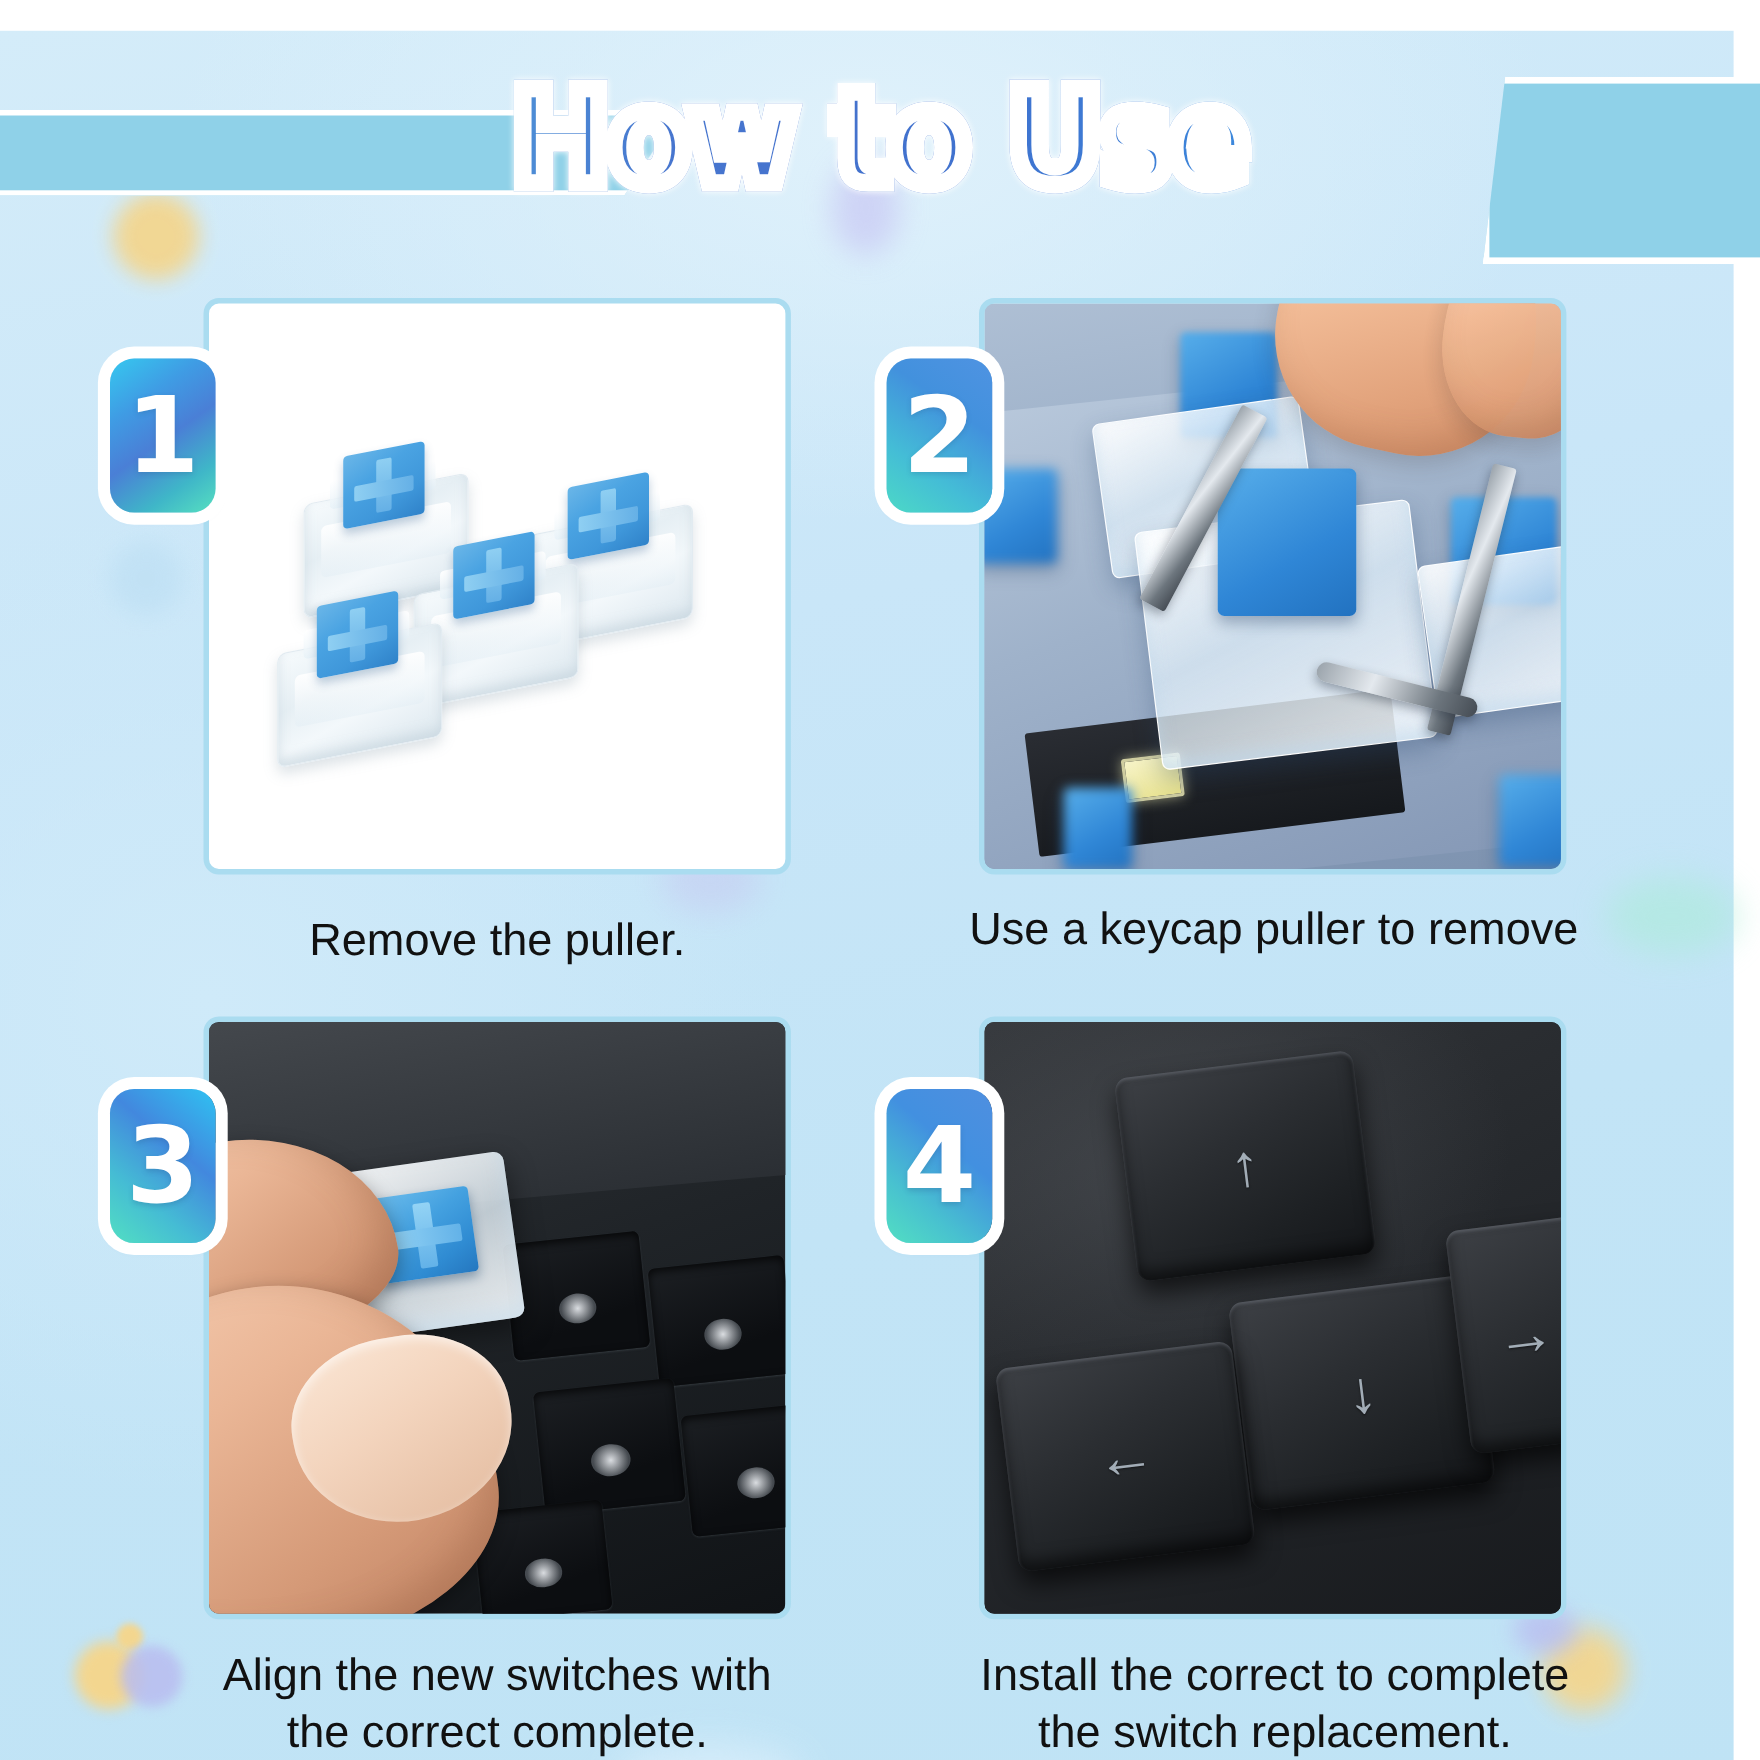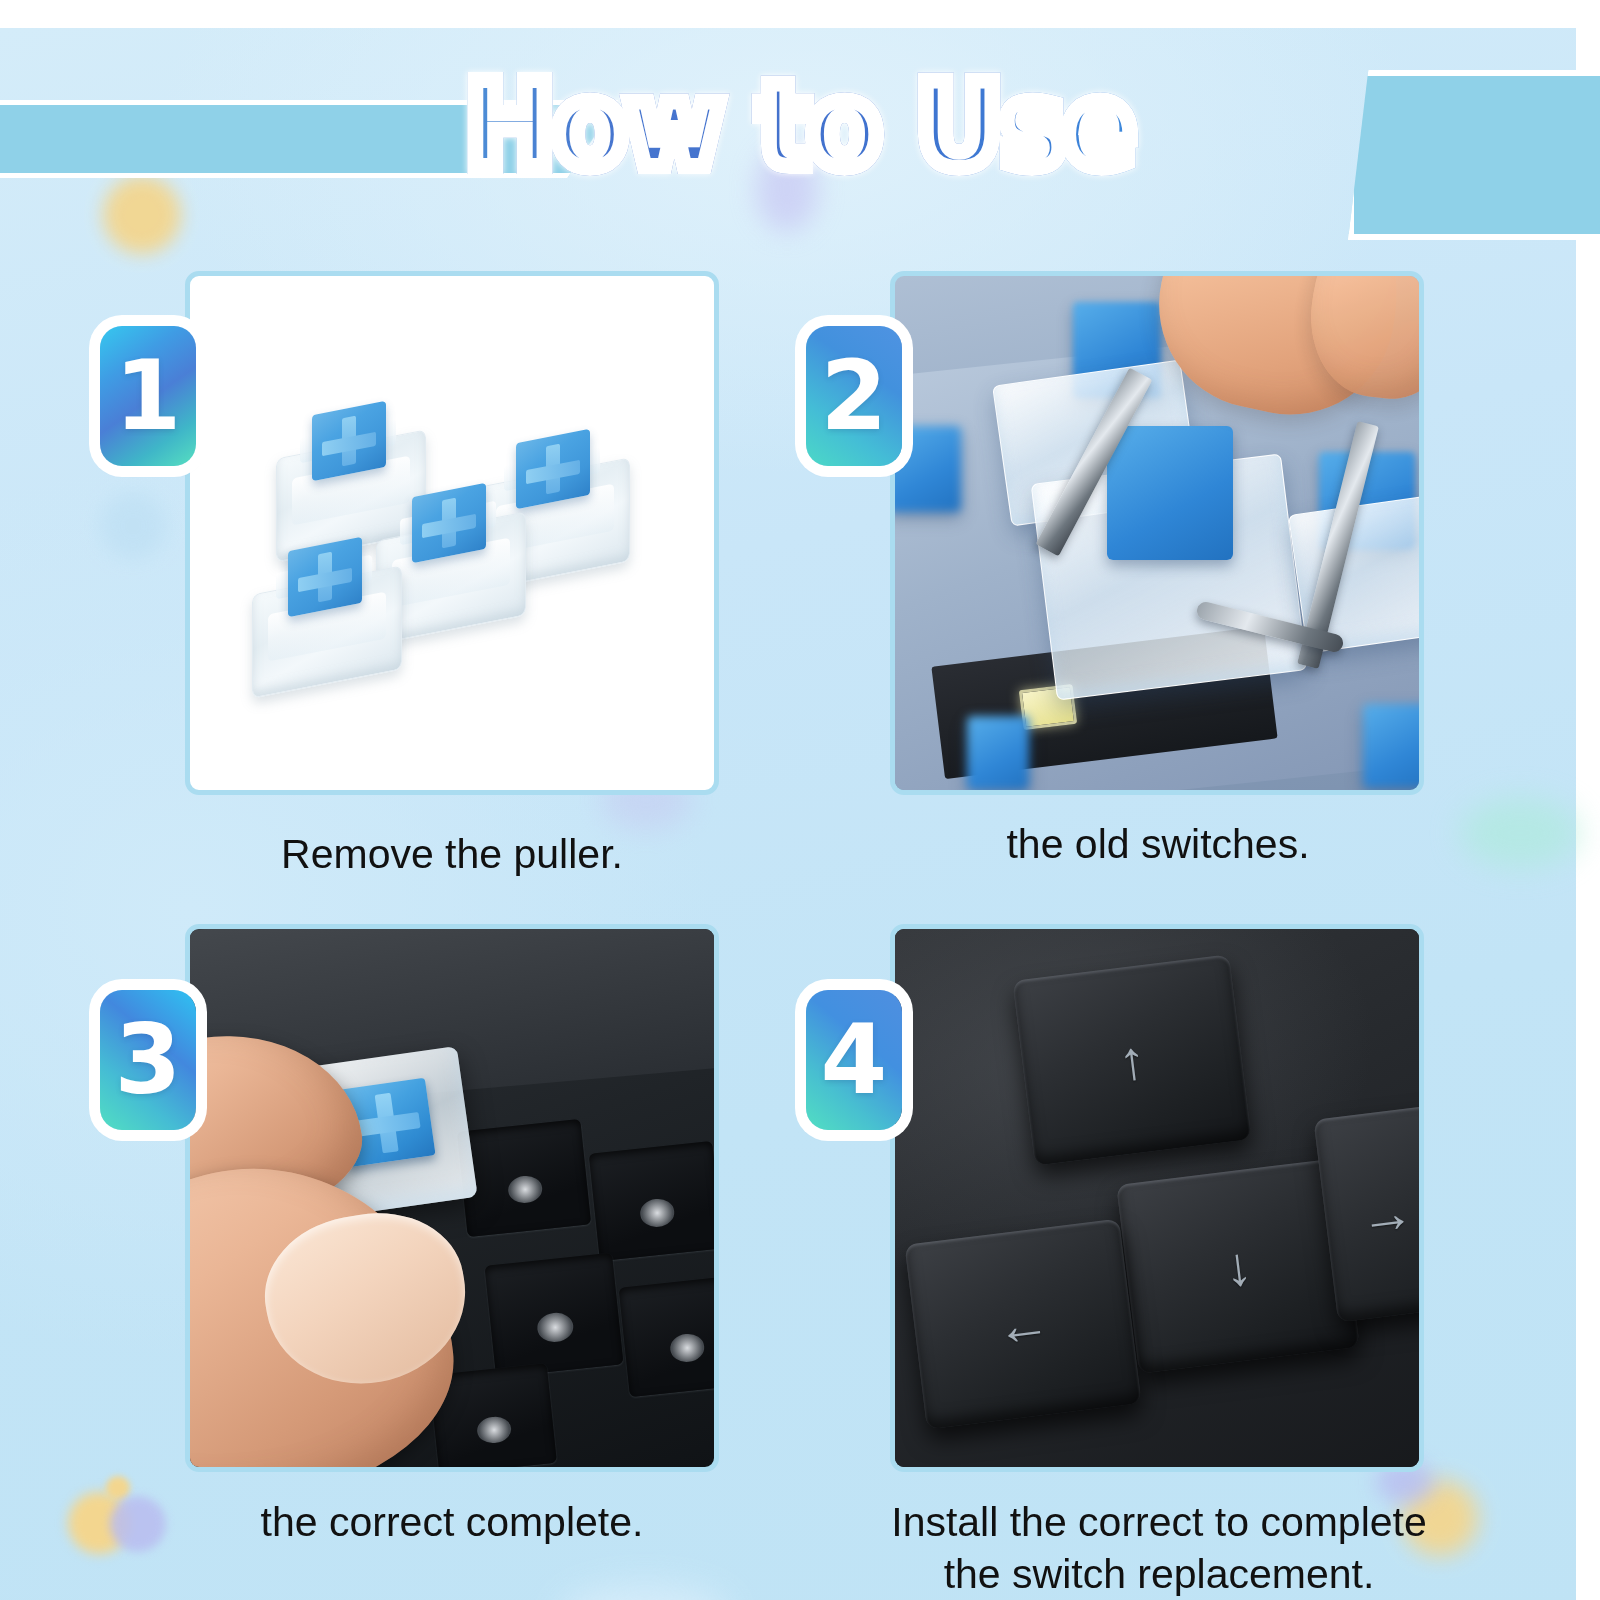--- a/index.html
+++ b/index.html
@@ -378,21 +378,21 @@
 
       <div class="finger" style="left:268px;top:-112px;width:236px;height:248px;transform:rotate(12deg);"></div>
       <div class="finger" style="left:418px;top:-78px;width:150px;height:200px;transform:rotate(6deg);opacity:.96;"></div>
 
       <div class="tweezer" style="left:186px;top:86px;width:26px;height:200px;transform:rotate(28deg);"></div>
       <div class="tweezer" style="left:432px;top:144px;width:22px;height:250px;transform:rotate(14deg);"></div>
       <div class="tweezer" style="left:300px;top:342px;width:150px;height:18px;transform:rotate(14deg);border-radius:9px;"></div>
     </div>
 
     <div class="caption" style="left:880px;top:790px;width:556px;">
-      <div>the old switches.</div>
+      <div>Use a keycap puller to remove</div>
     </div>
   </div>
 
   <div class="step">
     <div class="badge badge-3" style="left:100px;top:962px;">3</div>
 
     <div class="photo p3" style="left:185px;top:896px;width:534px;height:548px;">
       <div class="kb-top-dark"></div>
 
       <div class="socket" style="left:272px;top:196px;width:124px;height:106px;"></div>
@@ -404,20 +404,21 @@
       <div class="held-switch" style="left:110px;top:128px;">
         <div class="held-stem"></div>
       </div>
 
       <div class="thumb" style="left:-120px;top:108px;width:290px;height:190px;transform:rotate(-8deg);"></div>
       <div class="thumb" style="left:-140px;top:240px;width:400px;height:330px;transform:rotate(-6deg);"></div>
       <div class="nail" style="left:76px;top:286px;width:200px;height:168px;transform:rotate(-10deg);"></div>
     </div>
 
     <div class="caption" style="left:172px;top:1468px;width:560px;">
+      <div>Align the new switches with</div>
       <div>the correct complete.</div>
     </div>
   </div>
 
   <div class="step">
     <div class="badge badge-4" style="left:806px;top:962px;">4</div>
 
     <div class="photo p4" style="left:890px;top:896px;width:534px;height:548px;">
       <div class="kb-body"></div>
 

